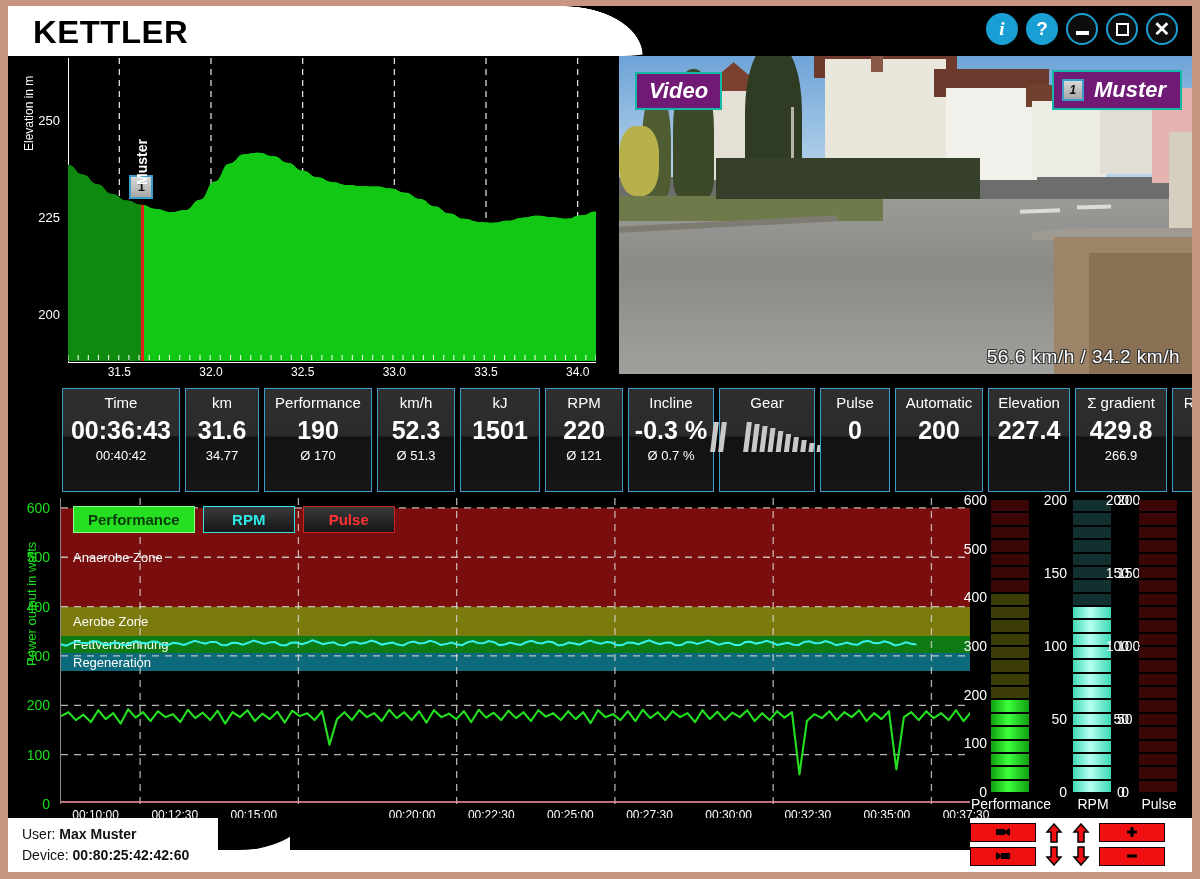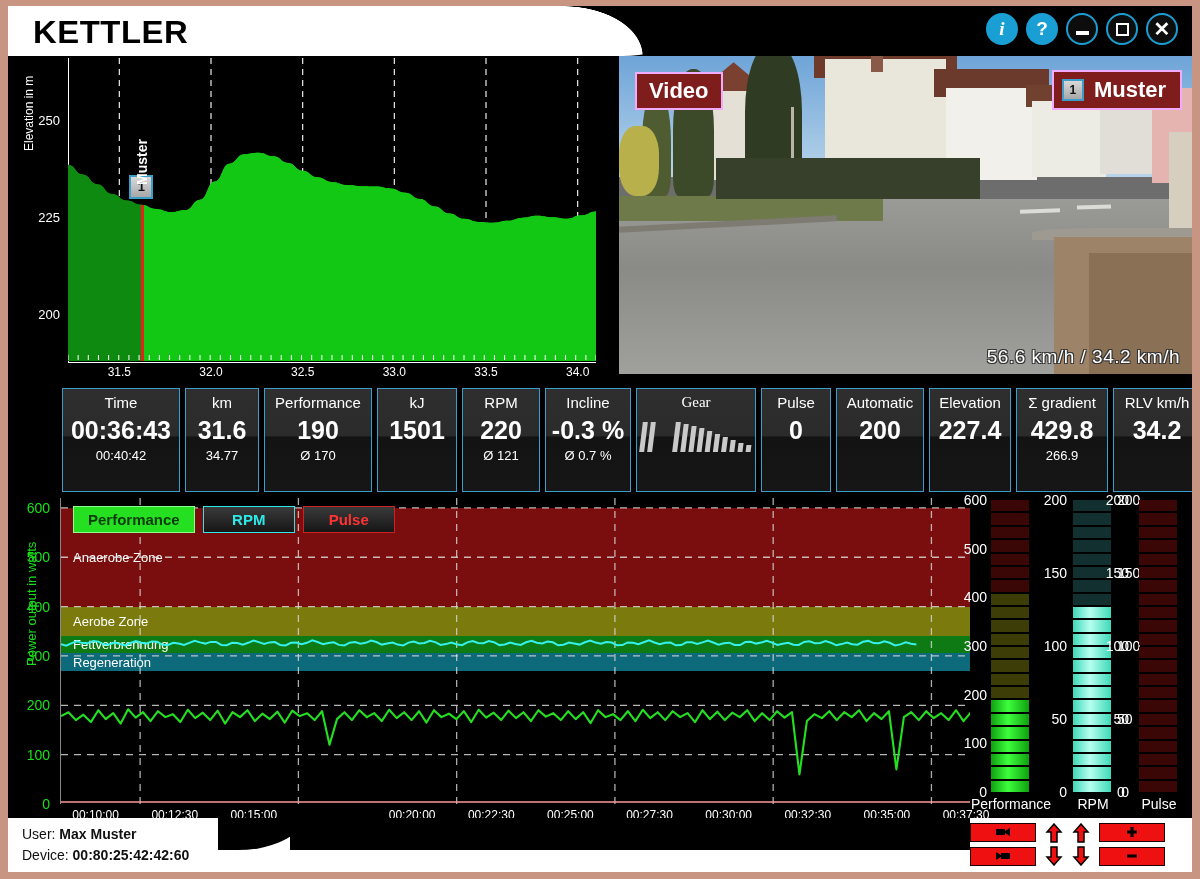--- a/index.html
+++ b/index.html
@@ -115,22 +115,22 @@
   .vid-dirt { position:absolute; left:76%; top:57%; width:24%; height:43%; background:#9d8468; }
   .vid-dirt2 { position:absolute; left:82%; top:62%; width:18%; height:38%; background:#8a7156; }
   .vid-lane1 { position:absolute; left:70%; top:48%; width:7%; height:1.2%; background:#dcdcd6; transform:rotate(-2deg); }
   .vid-lane2 { position:absolute; left:80%; top:47%; width:6%; height:1.2%; background:#dcdcd6; transform:rotate(-2deg); }
   .vid-shoulder { position:absolute; left:0; top:52%; width:38%; height:2%; background:#7e7b72; transform:rotate(-3deg); }
   .vid-pole { position:absolute; left:30%; top:16%; width:0.5%; height:22%; background:#b8b4aa; }
   .vid-sign { position:absolute; left:91%; top:5%; width:6%; height:7%; background:#f6f4ee; border:1px solid #bbb; }
   .vid-shadow { position:absolute; left:47%; top:18%; width:9%; height:22%; background:rgba(60,60,70,0.35); }
 
   .vid-label {
-    position:absolute; background:#7f1d1d; border:2px solid #f0abfc;
-    color:#fff; font-weight:bold; display:flex; align-items:center;
+    position:absolute; background:#701a75; border:2px solid #14b8a6;
+    color:#fff; font-weight:bold; display:flex; align-items:center;font-style:italic;
   }
   .vid-label.left { left:16px; top:16px; padding:4px 12px; font-size:22px; }
   .vid-label.right { right:10px; top:14px; padding:5px 14px 5px 8px; font-size:22px; gap:10px; }
   .vid-badge {
     width:22px; height:22px; background:linear-gradient(#d8d8d8,#a8a8a8);
     border:2px solid #3a9ec8; color:#111; font-size:12px; font-weight:bold;
     display:flex; align-items:center; justify-content:center;
   }
   .vid-speed {
     position:absolute; right:12px; bottom:6px;
@@ -388,35 +388,40 @@
       <div class="mbox" style="width: 74px;">
         <div class="lbl">km</div>
         <div class="val">31.6</div>
         <div class="sub">34.77</div>
       </div>
       <div class="mbox" style="width: 108px;">
         <div class="lbl">Performance</div>
         <div class="val">190</div>
         <div class="sub">Ø 170</div>
       </div>
+      <div class="mbox" style="width: 78px;">
+        <div class="lbl">km/h</div>
+        <div class="val">52.3</div>
+        <div class="sub">Ø 51.3</div>
+      </div>
       <div class="mbox" style="width: 80px;">
         <div class="lbl">kJ</div>
         <div class="val">1501</div>
       </div>
       <div class="mbox" style="width: 78px;">
         <div class="lbl">RPM</div>
         <div class="val">220</div>
         <div class="sub">Ø 121</div>
       </div>
       <div class="mbox" style="width: 86px;">
         <div class="lbl">Incline</div>
         <div class="val">-0.3 %</div>
         <div class="sub">Ø 0.7 %</div>
       </div>
-      <div class="mbox" style="width: 120px; font-family: Liberation Serif, serif;">
+      <div class="mbox" style="width: 96px;">
         <div class="lbl">Gear</div>
         <div class="gear-graph">
           <i style="height: 30px;"></i>
           <i style="height: 30px;"></i>
           <span class="gear-gap"></span>
           <i style="height: 30px;"></i>
           <i style="height: 28px;"></i>
           <i style="height: 26px;"></i>
           <i style="height: 24px;"></i>
           <i style="height: 21px;"></i>

